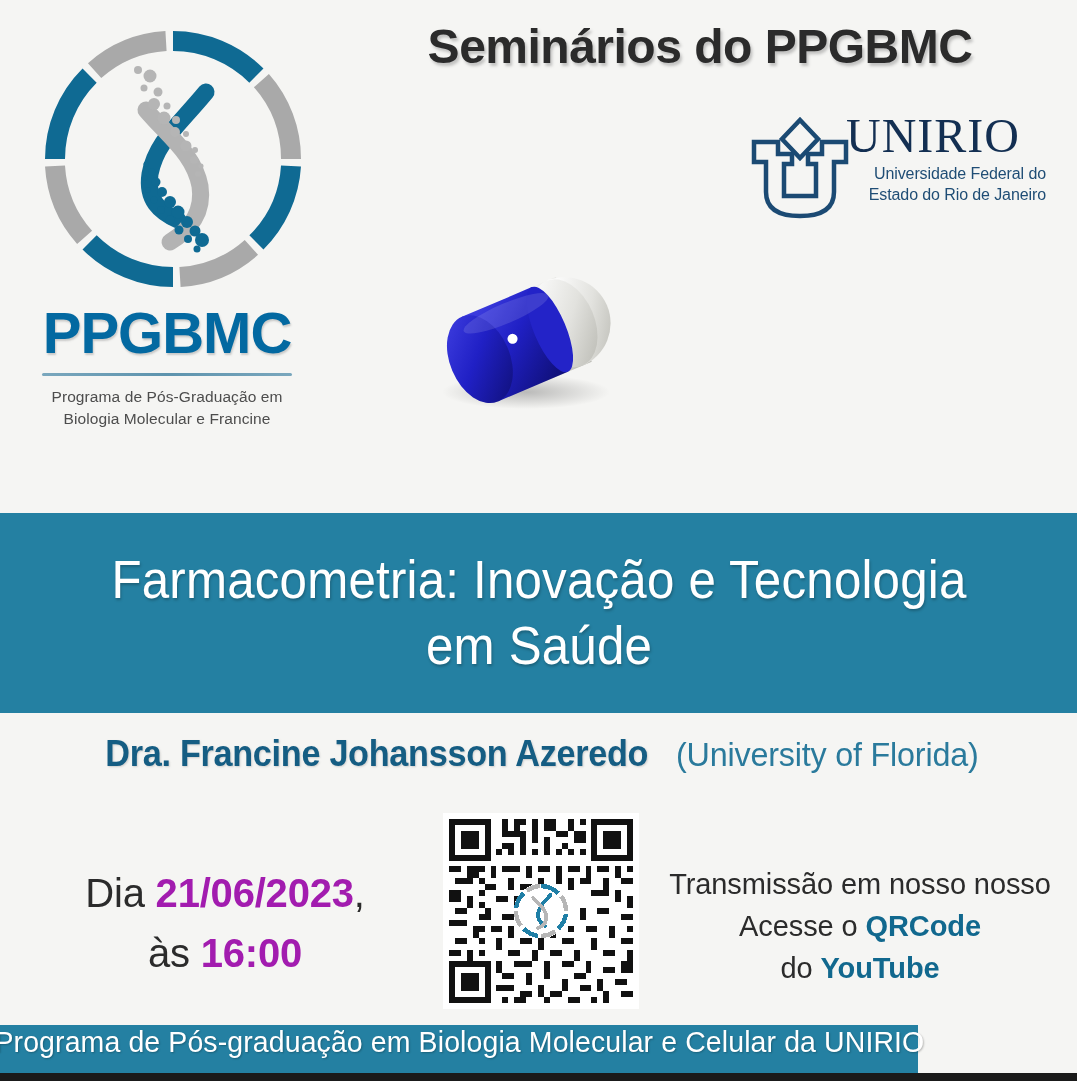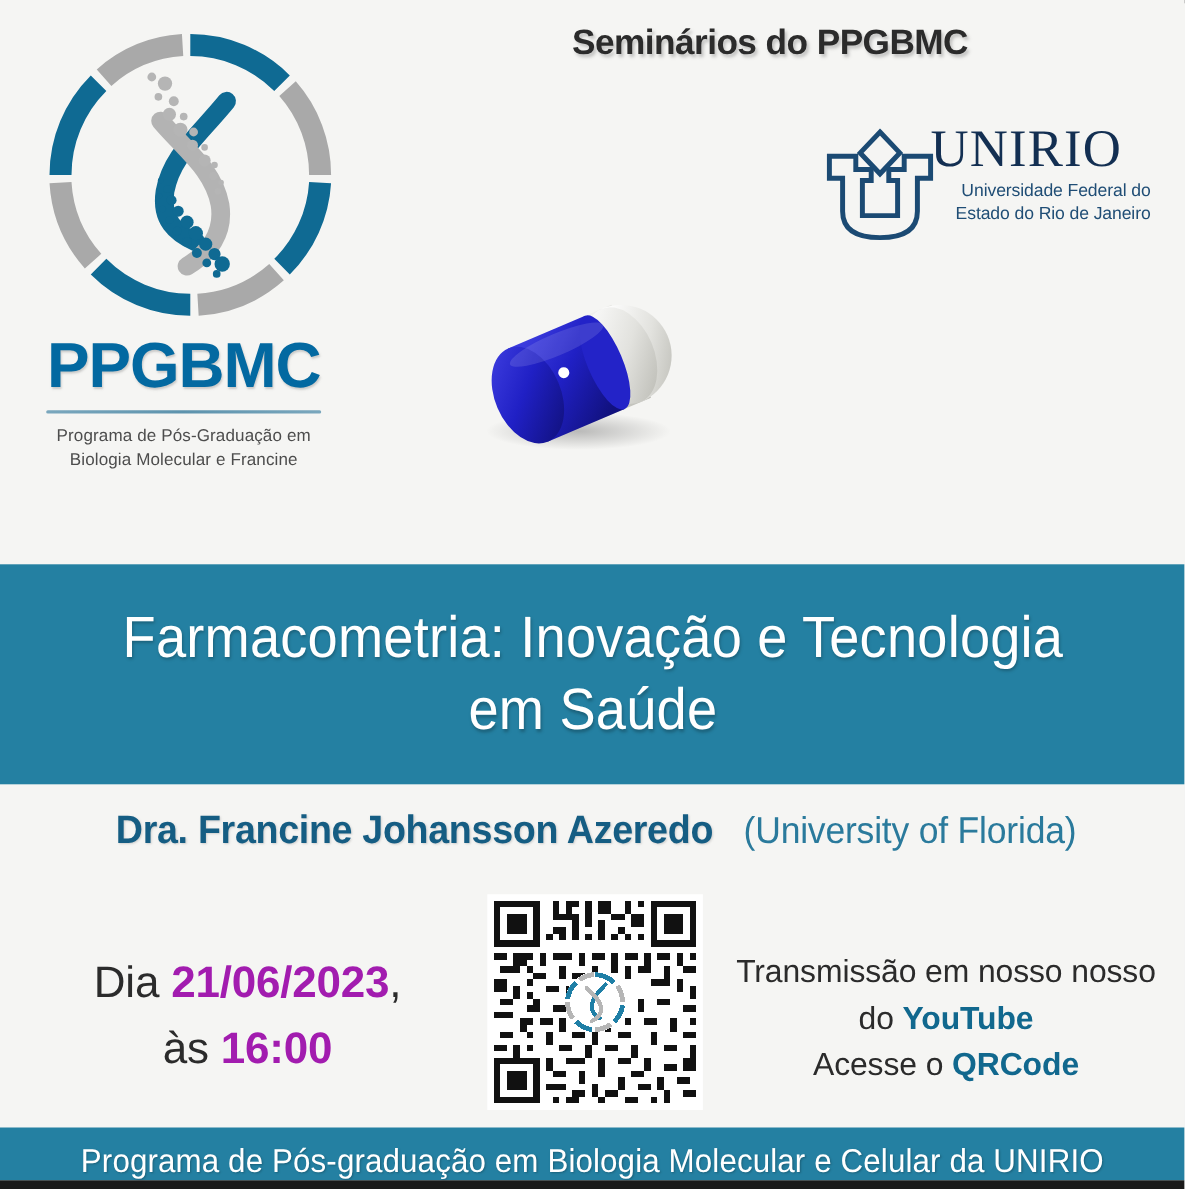--- a/index.html
+++ b/index.html
@@ -50,21 +50,21 @@
     position:absolute;left:0;top:378px;width:306px;text-align:center;
     font-family:"Liberation Sans", sans-serif;
     font-size:15.5px;color:#4d4d4d;line-height:1.45;letter-spacing:.1px;
   }
 
   
   .main-heading{
     position:absolute;left:340px;top:22px;width:720px;
     text-align:center;
     font-family:"Liberation Sans", sans-serif;
-    font-size:32px;font-weight:bold;
+    font-size:48px;font-weight:bold;
     color:#2b2b2b;letter-spacing:-0.5px;
     text-shadow:2px 3px 3px rgba(130,130,130,0.45);
     line-height:1.05;
   }
 
   
   .unirio{
     position:absolute;left:748px;top:112px;width:310px;height:118px;
   }
   .unirio-sym{position:absolute;left:0;top:2px;width:104px;height:108px;}
@@ -141,23 +141,23 @@
   .stream-block{
     position:absolute;left:650px;top:58px;width:420px;text-align:center;
     font-family:"Liberation Sans", sans-serif;
     font-size:29px;line-height:1.45;color:#2b2b2b;
     letter-spacing:-0.1px;
   }
   .stream-block .accent{color:#11688e;font-weight:bold;}
 
   
   .footer-bar{
-    position:absolute;left:0;top:1025px;width:1077px;height:48px;
+    position:absolute;left:0;top:1025px;width:918px;height:48px;
     background:#2480a2;
-    display:flex;align-items:flex-end;justify-content:center;
+    display:flex;align-items:flex-start;justify-content:center;
   }
   .footer-text{
     font-family:"Liberation Sans", sans-serif;
     font-size:30px;color:#ffffff;letter-spacing:0.1px;
     text-shadow:1px 1px 2px rgba(0,0,0,0.25);
     transform:scaleX(0.95);
     white-space:nowrap;
   }
   .footer-edge{
     position:absolute;left:0;top:1073px;width:1077px;height:8px;
@@ -484,24 +484,24 @@
           </g>
           <path d="M 18.1 13.8 C 16.9 15.1 16.1 15.9 16.0 17.0 C 15.9 18.0 16.5 18.6 17.2 19.0" fill="none" stroke="#1f7fa6" stroke-width="0.62" stroke-linecap="round"></path>
           <path d="M 15.2 14.3 C 16.2 15.4 17.3 16.2 17.4 17.3 C 17.5 18.3 16.9 19.0 16.0 19.4" fill="none" stroke="#b6b6b6" stroke-width="0.62" stroke-linecap="round"></path>
         </g>
       </svg>
     </div>
 
     <div class="stream-block">
       <div>Transmissão em nosso nosso</div>
       <div>
+        <span>Acesse o </span><span class="accent">QRCode</span>
+      </div>
+      <div>
         <span>do </span><span class="accent">YouTube</span>
-      </div>
-      <div>
-        <span>Acesse o </span><span class="accent">QRCode</span>
       </div>
     </div>
   </div>
 
   <div class="footer-bar">
     <div class="footer-text">Programa de Pós-graduação em Biologia Molecular e Celular da UNIRIO</div>
   </div>
   <div class="footer-edge"></div>
 
 </div>

